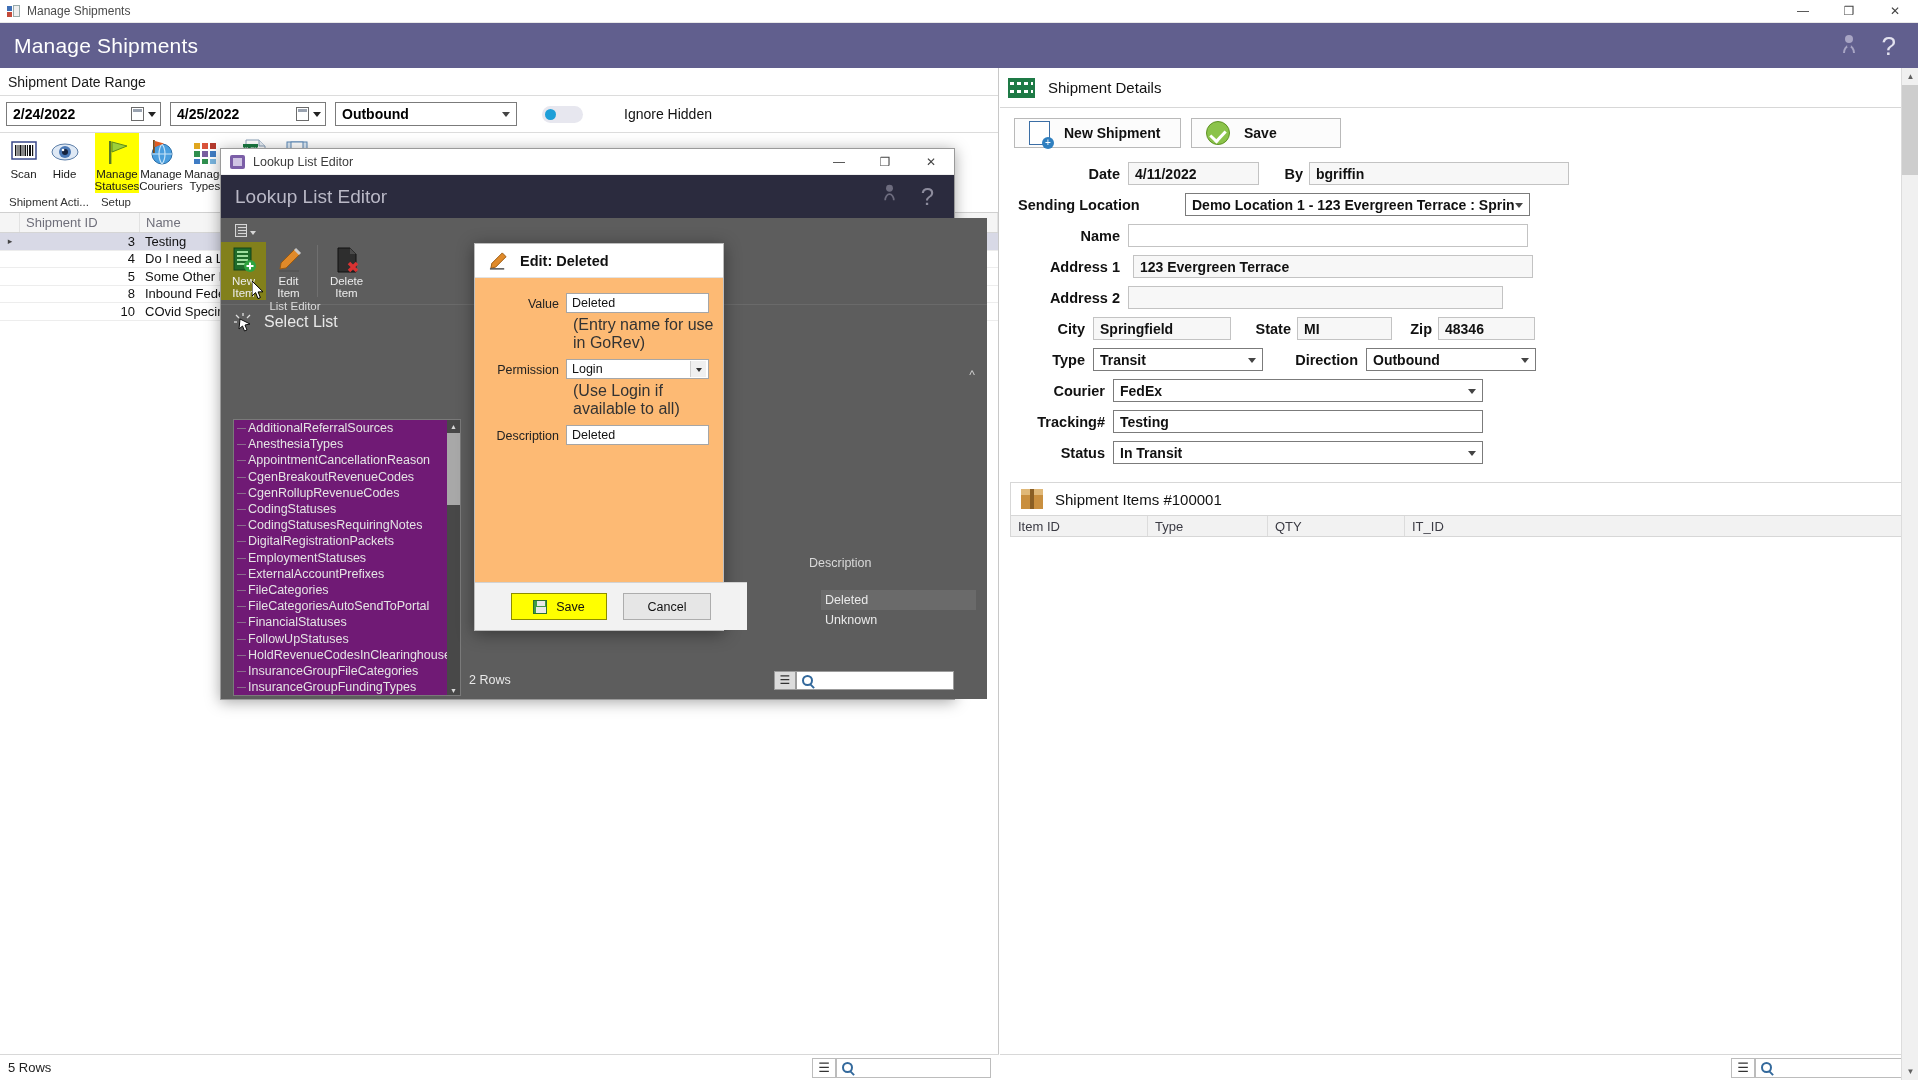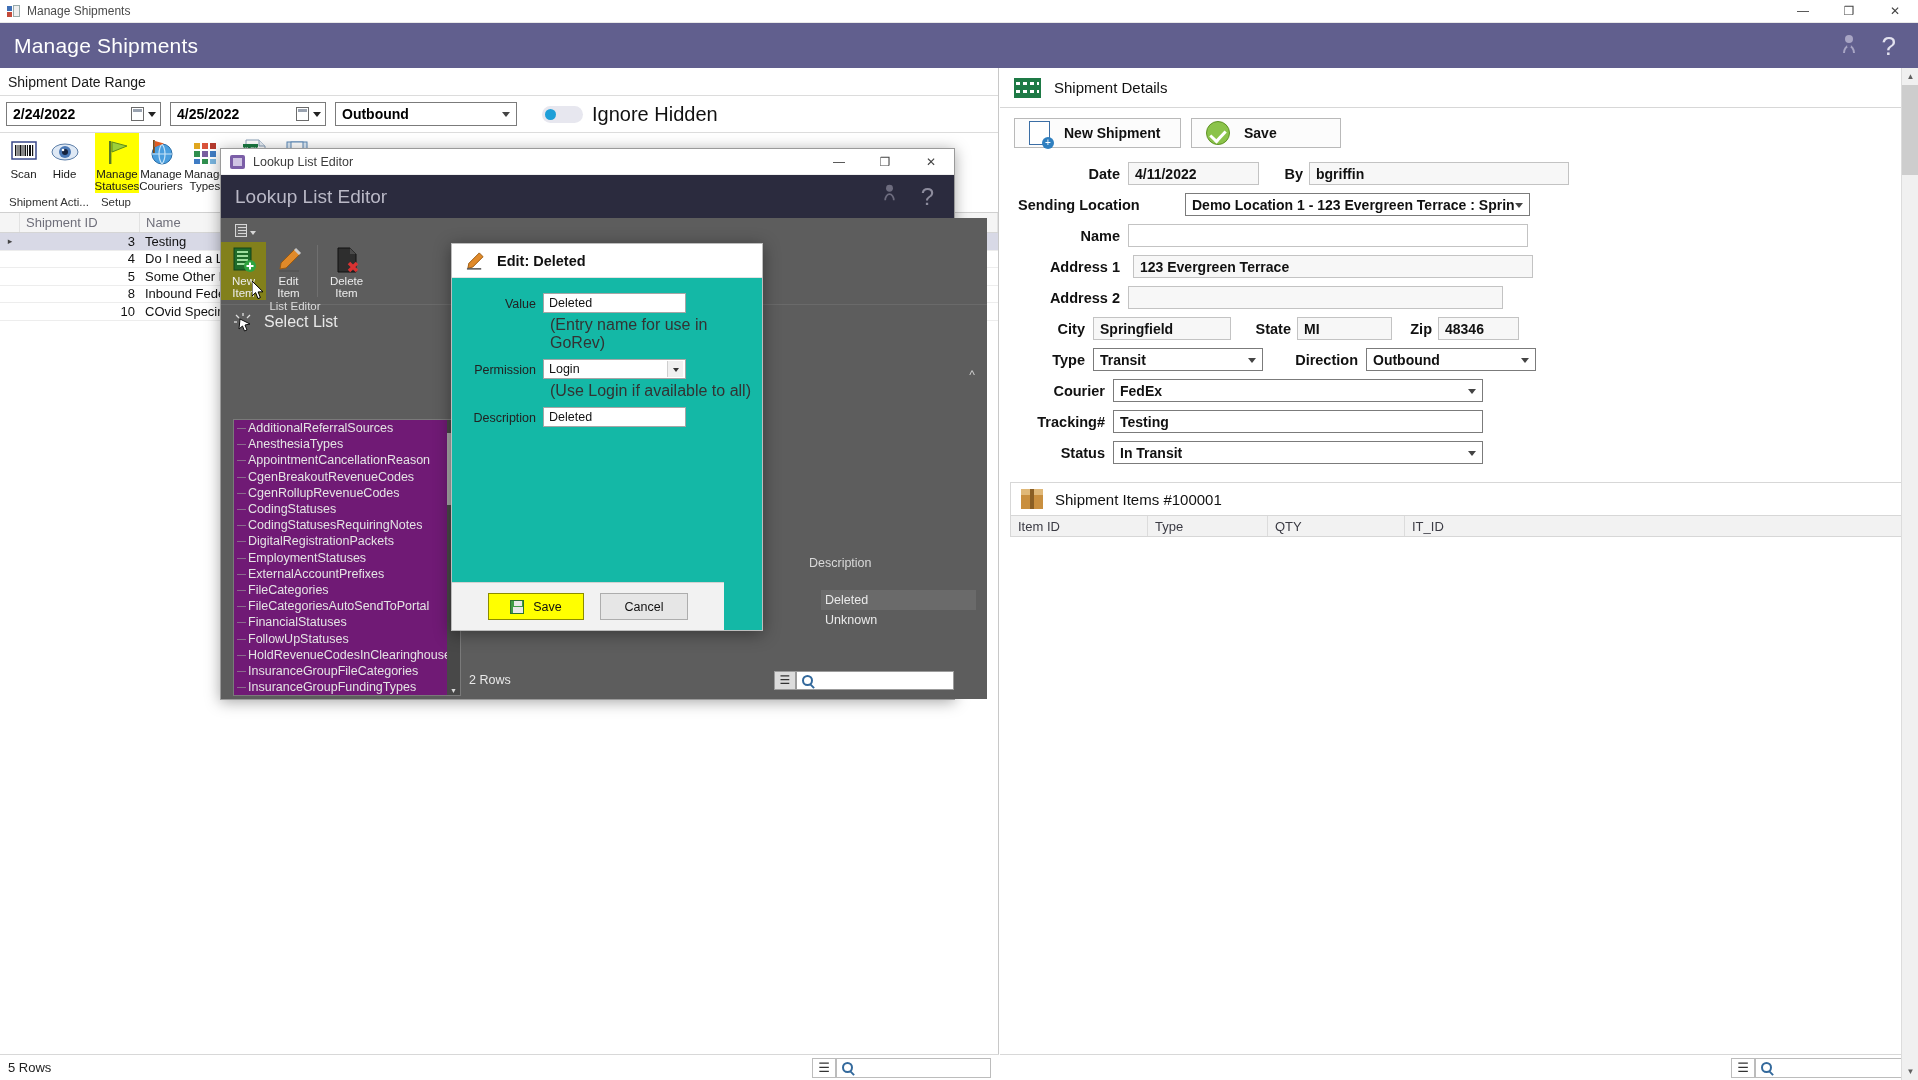--- a/index.html
+++ b/index.html
@@ -59,21 +59,21 @@
   .dt-box .arw { position:absolute; right:4px; top:9px; width:0;height:0;
                  border-left:4px solid transparent;border-right:4px solid transparent;border-top:5px solid #222; }
   .dt1 { width:155px; } .dt2 { width:156px; }
   .cbo-out { width:182px; height:24px; border:1px solid #7b7b7b; background:#fff; display:flex;
              align-items:center; padding-left:6px; font-size:14px; font-weight:bold; position:relative;}
   .cbo-out .arw { position:absolute; right:6px; top:9px; width:0;height:0;
                  border-left:4px solid transparent;border-right:4px solid transparent;border-top:5px solid #444; }
   .toggle-wrap { display:flex; align-items:center; gap:9px; margin-left:16px; }
   .toggle { width:41px; height:17px; border-radius:9px; background:#e7e7ef; position:relative; }
   .toggle i { position:absolute; left:3px; top:3px; width:11px; height:11px; border-radius:50%; background:#1e9fd8; }
-  .toggle-lbl { font-size:20px; color:#111; }
+  .toggle-lbl { font-size:14px; color:#111;margin-left:32px; }
 
   
   .ribbon { height:80px; border-bottom:1px solid #d0d0d0; display:flex; position:relative; background:#fff;}
   .rb-group { display:flex; flex-direction:column; position:relative; padding:0 3px;}
   .rb-items { display:flex; height:60px; }
   .rb-btn { width:41px; display:flex; flex-direction:column; align-items:center; padding-top:5px; cursor:pointer;}
   .rb-btn.wide { width:44px; }
   .rb-btn.sel { background:#ffff00; }
   .rb-ico { width:30px; height:29px; position:relative; margin-bottom:2px;}
   .rb-txt { font-size:11.5px; color:#1a1a1a; text-align:center; line-height:11.5px; }
@@ -105,21 +105,21 @@
   .st-menu { width:24px; height:20px; border:1px solid #bcbcbc; background:#fff;
              display:flex;align-items:center;justify-content:center; font-size:13px; color:#333;}
   .st-search { width:155px; height:20px; border:1px solid #bcbcbc; background:#fff; display:flex; align-items:center;
                padding-left:5px; margin-right:8px;}
   .mag { width:11px; height:11px; border:2px solid #33699c; border-radius:50%; position:relative; }
   .mag:after { content:""; position:absolute; right:-4px; bottom:-3px; width:6px; height:2px; background:#33699c;
                transform:rotate(45deg); }
 
   
   .right-pane { position:absolute; left:1000px; top:68px; width:918px; height:1012px; background:#fff; }
-  .rp-head { height:40px; display:flex; align-items:center; border-bottom:1px solid #d7d7d7; padding-left:14px; }
+  .rp-head { height:40px; display:flex; align-items:center; border-bottom:1px solid #d7d7d7; padding-left:8px; }
   .rp-head .ico { width:27px; height:20px; background:#1e7a46; position:relative; margin-right:13px; }
   .rp-head .ico:before { content:""; position:absolute; left:2px; top:4px; width:23px; height:3px;
                          background:repeating-linear-gradient(90deg,#fff 0 4px,transparent 4px 7px); }
   .rp-head .ico:after { content:""; position:absolute; left:2px; top:12px; width:23px; height:3px;
                          background:repeating-linear-gradient(90deg,#fff 0 4px,transparent 4px 7px); }
   .rp-head .t { font-size:15px; color:#111; }
   .rp-actions { display:flex; gap:10px; padding:10px 0 10px 14px; }
   .act-btn { height:30px; border:1px solid #b9b9b9; background:#fcfcfc; display:flex; align-items:center;
              padding:0 14px; gap:14px; cursor:pointer;}
   .act-btn .lbl { font-size:14px; font-weight:bold; color:#111; }
@@ -213,22 +213,22 @@
   .lle-foot .rows { font-size:12.5px; color:#e9e9e9; margin-left:0; }
   .lle-foot .tools { margin-left:auto; display:flex; }
   .lf-menu { width:22px;height:19px;border:1px solid #9b9b9b;background:#dcdcdc;display:flex;
              align-items:center;justify-content:center;font-size:12px;color:#333;}
   .lf-search { width:158px;height:19px;border:1px solid #9b9b9b;background:#fff;display:flex;align-items:center;
                padding-left:5px; }
   .collapse-chev { position:absolute; right:12px; top:150px; color:#cfcfcf; font-size:12px; }
 
   
   .edit-dlg {
-    position:absolute; left:451px; top:243px; width:312px; height:388px;
-    background:#14b8a6; border:1px solid #bdbdbd; box-shadow:0 3px 16px rgba(0,0,0,.4);
+    position:absolute; left:474px; top:243px; width:250px; height:388px;
+    background:#fdba74; border:1px solid #bdbdbd; box-shadow:0 3px 16px rgba(0,0,0,.4);
   }
   .ed-head { height:34px; background:#ffffff; display:flex; align-items:center; padding-left:14px; gap:12px;
              border-bottom:1px solid #e3e3e3;}
   .pencil { width:19px;height:19px;position:relative; }
   .ed-head .t { font-size:14.5px; font-weight:bold; color:#111; }
   .ed-body { padding-top:15px; }
   .ed-row { display:flex; align-items:flex-start; margin-bottom:3px; }
   .ed-lbl { width:91px; text-align:right; font-size:12.5px; color:#222; padding-top:4px; padding-right:7px;}
   .ed-in { width:143px; height:20px; border:1px solid #a6a6a6; background:#fff; font-size:12.5px;
            color:#111; display:flex; align-items:center; padding-left:5px; }
@@ -514,21 +514,21 @@
       <div class="frm-lbl" style="width:110px">Address 2</div>
       <div class="frm-in" style="width:375px; margin-left:8px"></div>
     </div>
 
     <div class="frm-row">
       <div class="frm-lbl" style="width:75px">City</div>
       <div class="frm-in" style="width:138px; margin-left:8px">Springfield</div>
       <div class="frm-lbl" style="width:60px">State</div>
       <div class="frm-in" style="width:95px; margin-left:6px">MI</div>
       <div class="frm-lbl" style="width:40px">Zip</div>
-      <div class="frm-in" style="width:81px; margin-left:6px">48346</div>
+      <div class="frm-in" style="width:97px; margin-left:6px">48346</div>
     </div>
 
     <div class="frm-row">
       <div class="frm-lbl" style="width:75px">Type</div>
       <div class="frm-cbo" style="width:170px; margin-left:8px">
         <span>Transit</span>
         <span class="arw"></span>
       </div>
       <div class="frm-lbl" style="width:95px">Direction</div>
       <div class="frm-cbo" style="width:170px; margin-left:8px">

